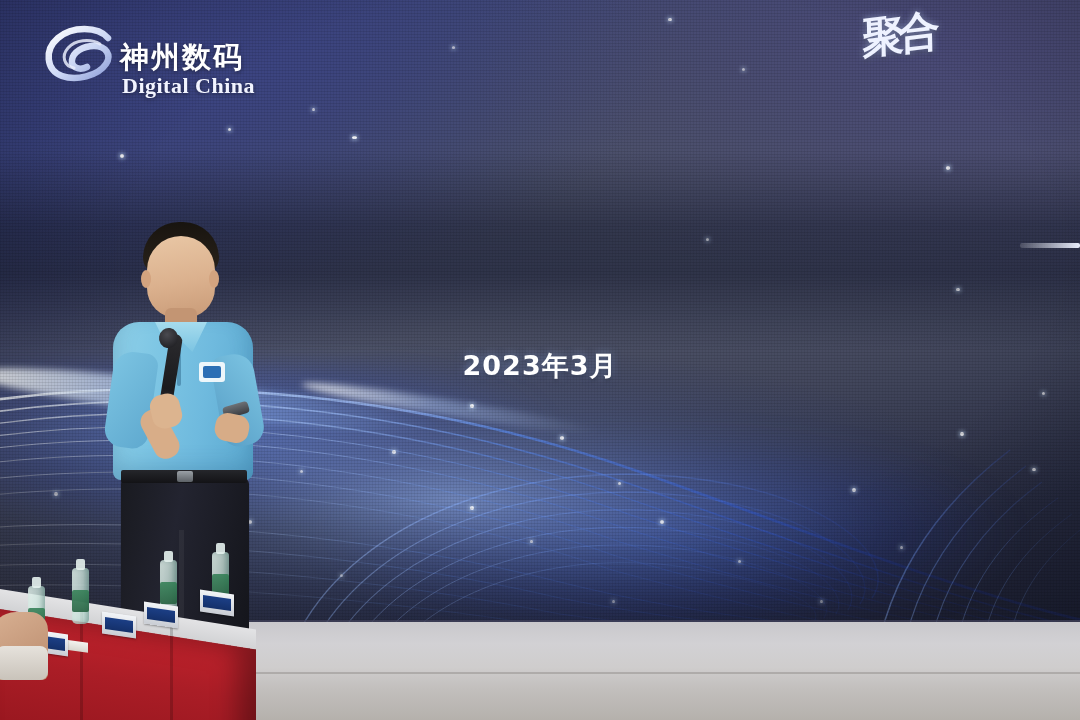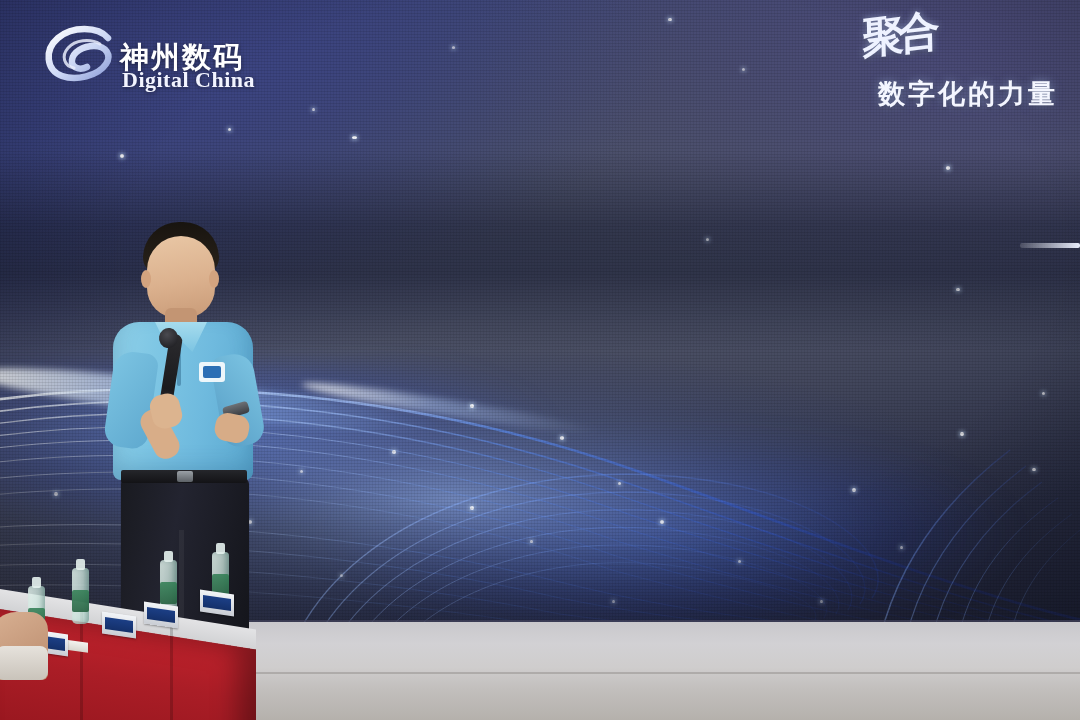--- a/index.html
+++ b/index.html
@@ -101,21 +101,21 @@
   
   .logo-dc{ position:absolute; left:42px; top:18px; width:240px; height:80px; }
   .logo-dc svg{ position:absolute; left:0; top:6px; }
   .logo-dc .cn{
     position:absolute; left:78px; top:20px;
     font-family:Liberation Serif, serif;
     font-size:29px; font-weight:bold; color:#ffffff; letter-spacing:2px;
     text-shadow:0 1px 4px rgba(0,0,0,.45);
   }
   .logo-dc .en{
-    position:absolute; left:80px; top:49px;
+    position:absolute; left:80px; top:55px;
     font-family:"Liberation Serif",serif;
     font-size:22px; font-weight:bold; color:#f2f4ff; letter-spacing:.5px;
     text-shadow:0 1px 4px rgba(0,0,0,.45);
   }
 
   
   .logo-theme{ position:absolute; right:16px; top:14px; width:250px; height:105px; text-align:right; }
   .logo-theme .brush{
     position:absolute; right:130px; top:0;
     font-family:"DejaVu Serif","Liberation Serif",serif;
@@ -401,20 +401,21 @@
       <span class="pt" style="left:120px;top:452px;width:3px;height:3px;opacity:.6"></span>
       <span class="pt" style="left:54px;top:492px;width:4px;height:4px;opacity:.7"></span>
       <span class="pt" style="left:340px;top:574px;width:3px;height:3px;opacity:.55"></span>
       <span class="pt" style="left:612px;top:600px;width:3px;height:3px;opacity:.5"></span>
       <span class="pt" style="left:820px;top:600px;width:3px;height:3px;opacity:.5"></span>
     </div>
 
     <div class="led-grid"></div>
     <div class="led-vignette"></div>
 
+    <div class="slide-date">2023年3月</div>
     <div class="right-rule"></div>
 
     <div class="logo-dc">
       <span>
         <svg width="74" height="62" viewBox="0 0 74 62" aria-hidden="true">
           <defs>
             <linearGradient id="swg" x1="0" y1="0" x2="1" y2="1">
               <stop offset="0%" stop-color="#ffffff"></stop>
               <stop offset="55%" stop-color="#cdd8f5"></stop>
               <stop offset="100%" stop-color="#8e9fd8"></stop>
@@ -423,21 +424,20 @@
           <path d="M66,14 C56,2 30,2 16,14 C2,26 4,46 20,52 C34,57 56,52 64,40 C70,31 64,22 52,22 C41,22 31,28 30,36 C29,43 37,47 45,43" fill="none" stroke="url(#swg)" stroke-width="6.5" stroke-linecap="round"></path>
           <path d="M58,20 C48,14 33,16 26,24 C19,32 22,42 32,44" fill="none" stroke="#e7ecfb" stroke-width="3" stroke-linecap="round" opacity="0.85"></path>
         </svg>
       </span>
       <div class="cn">神州数码</div>
       <div class="en">Digital China</div>
     </div>
 
     <div class="logo-theme">
       <div class="brush">聚合</div>
-      <div class="tagline">数字化的力量</div>
     </div>
   </div>
 
   <div class="floor-edge"></div>
   <div class="stage-floor">
     <div class="floor-seam" style="top:50px"></div>
   </div>
 
   <div class="presenter">
     <div class="p-hair"></div>

